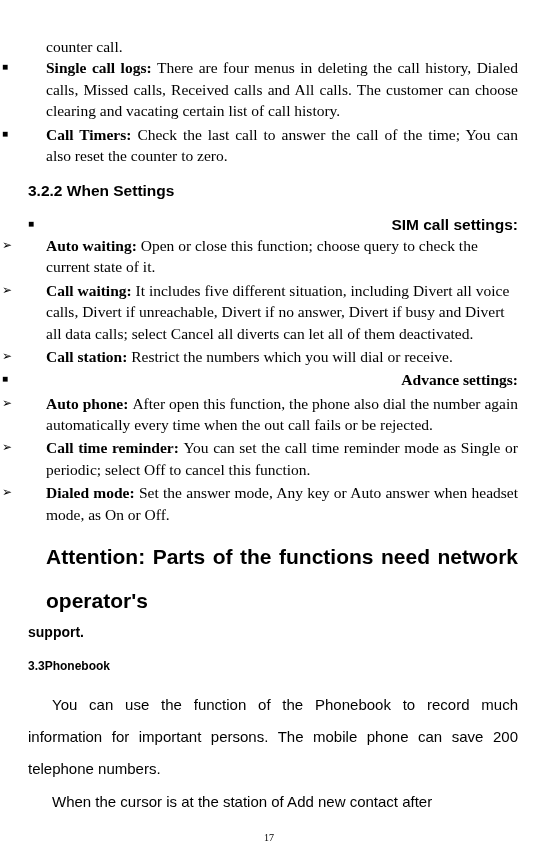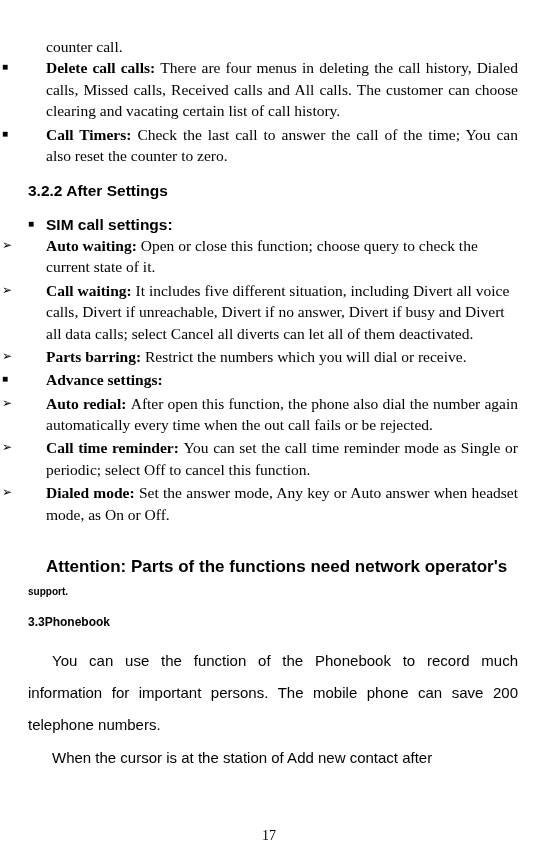--- a/index.html
+++ b/index.html
@@ -19,20 +19,21 @@
       position: relative;
     }
     .indent-1 {
       padding-left: 26px;
     }
     .indent-2 {
       padding-left: 26px;
     }
     .bullet-solid {
       position: relative;
+      text-align: right;
     }
     .bullet-solid::before {
       content: "■";
       position: absolute;
       left: -18px;
       font-size: 10px;
       top: 3px;
     }
     .bullet-arrow {
       position: relative;
@@ -54,44 +55,45 @@
       margin-top: 14px;
       margin-bottom: 12px;
       padding-left: 8px;
     }
     .sim-heading {
       font-weight: bold;
       font-family: Arial, 'Helvetica', sans-serif;
       font-size: 15.5px;
       position: relative;
       padding-left: 26px;
+      text-align: right;
     }
     .sim-heading::before {
       content: "■";
       position: absolute;
       left: 8px;
       font-size: 10px;
       top: 3px;
     }
     .justify {
       text-align: justify;
     }
     .attention {
       font-weight: bold;
       font-family: Arial, 'Helvetica', sans-serif;
-      font-size: 17px;
+      font-size: 21px;
       text-align: justify;
       padding-left: 26px;
-      margin-top: 24px;
+      margin-top: 10px;
       line-height: 2.1;
     }
     .support-line {
       font-weight: bold;
       font-family: Arial, 'Helvetica', sans-serif;
-      font-size: 10px;
+      font-size: 14px;
       padding-left: 8px;
     }
     .phonebook-heading {
       font-weight: bold;
       font-family: Arial, 'Helvetica', sans-serif;
       font-size: 12px;
       margin-top: 16px;
       margin-bottom: 14px;
       padding-left: 8px;
     }
@@ -102,64 +104,64 @@
       text-indent: 24px;
       font-family: Arial, 'Helvetica', sans-serif;
       font-size: 15px;
     }
     .page-number {
       position: absolute;
       bottom: 18px;
       left: 0;
       right: 0;
       text-align: center;
-      font-size: 14px;
+      font-size: 10px;
     }
     .entry {
       margin-bottom: 2px;
     }
     .first-line {
       padding-left: 26px;
     }
   </style>
 </head>
 <body>
 
 <div class="first-line">counter call.</div>
 
 <div class="indent-1 bullet-solid entry justify">
-  <span class="bold">Delete call calls: </span><span>There are four menus in deleting the call history, Dialed calls, Missed calls, Received calls and All calls. The customer can choose clearing and vacating certain list of call history.</span>
+  <span class="bold">Single call logs: </span><span>There are four menus in deleting the call history, Dialed calls, Missed calls, Received calls and All calls. The customer can choose clearing and vacating certain list of call history.</span>
 </div>
 
 <div class="indent-1 bullet-solid entry justify">
   <span class="bold">Call Timers: </span><span>Check the last call to answer the call of the time; You can also reset the counter to zero.</span>
 </div>
 
-<div class="heading">3.2.2 After Settings</div>
+<div class="heading">3.2.2 When Settings</div>
 
 <div class="sim-heading">SIM call settings:</div>
 
 <div class="indent-2 bullet-arrow entry">
   <span class="bold">Auto waiting: </span><span>Open or close this function; choose query to check the current state of it.</span>
 </div>
 
 <div class="indent-2 bullet-arrow entry">
   <span class="bold">Call waiting: </span><span>It includes five different situation, including Divert all voice calls, Divert if unreachable, Divert if no answer, Divert if busy and Divert all data calls; select Cancel all diverts can let all of them deactivated.</span>
 </div>
 
 <div class="indent-2 bullet-arrow entry">
-  <span class="bold">Parts barring: </span><span>Restrict the numbers which you will dial or receive.</span>
+  <span class="bold">Call station: </span><span>Restrict the numbers which you will dial or receive.</span>
 </div>
 
 <div class="indent-1 bullet-solid entry">
   <span class="bold">Advance settings:</span>
 </div>
 
 <div class="indent-2 bullet-arrow entry justify">
-  <span class="bold">Auto redial: </span><span>After open this function, the phone also dial the number again automatically every time when the out call fails or be rejected.</span>
+  <span class="bold">Auto phone: </span><span>After open this function, the phone also dial the number again automatically every time when the out call fails or be rejected.</span>
 </div>
 
 <div class="indent-2 bullet-arrow entry justify">
   <span class="bold">Call time reminder: </span><span>You can set the call time reminder mode as Single or periodic; select Off to cancel this function.</span>
 </div>
 
 <div class="indent-2 bullet-arrow entry justify">
   <span class="bold">Dialed mode: </span><span>Set the answer mode, Any key or Auto answer when headset mode, as On or Off.</span>
 </div>
 

